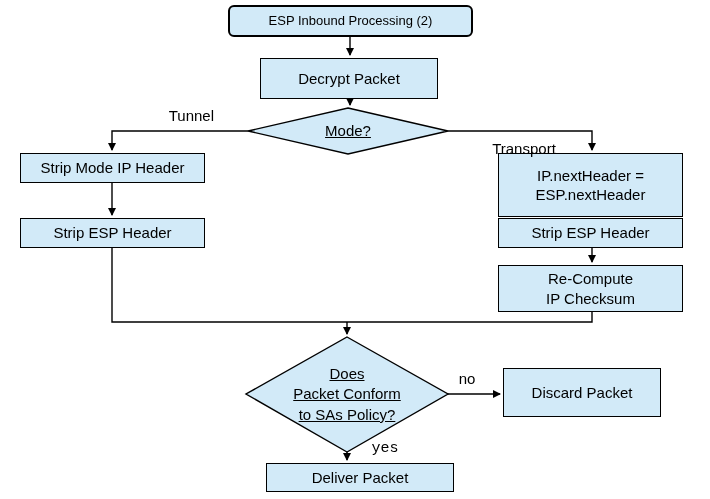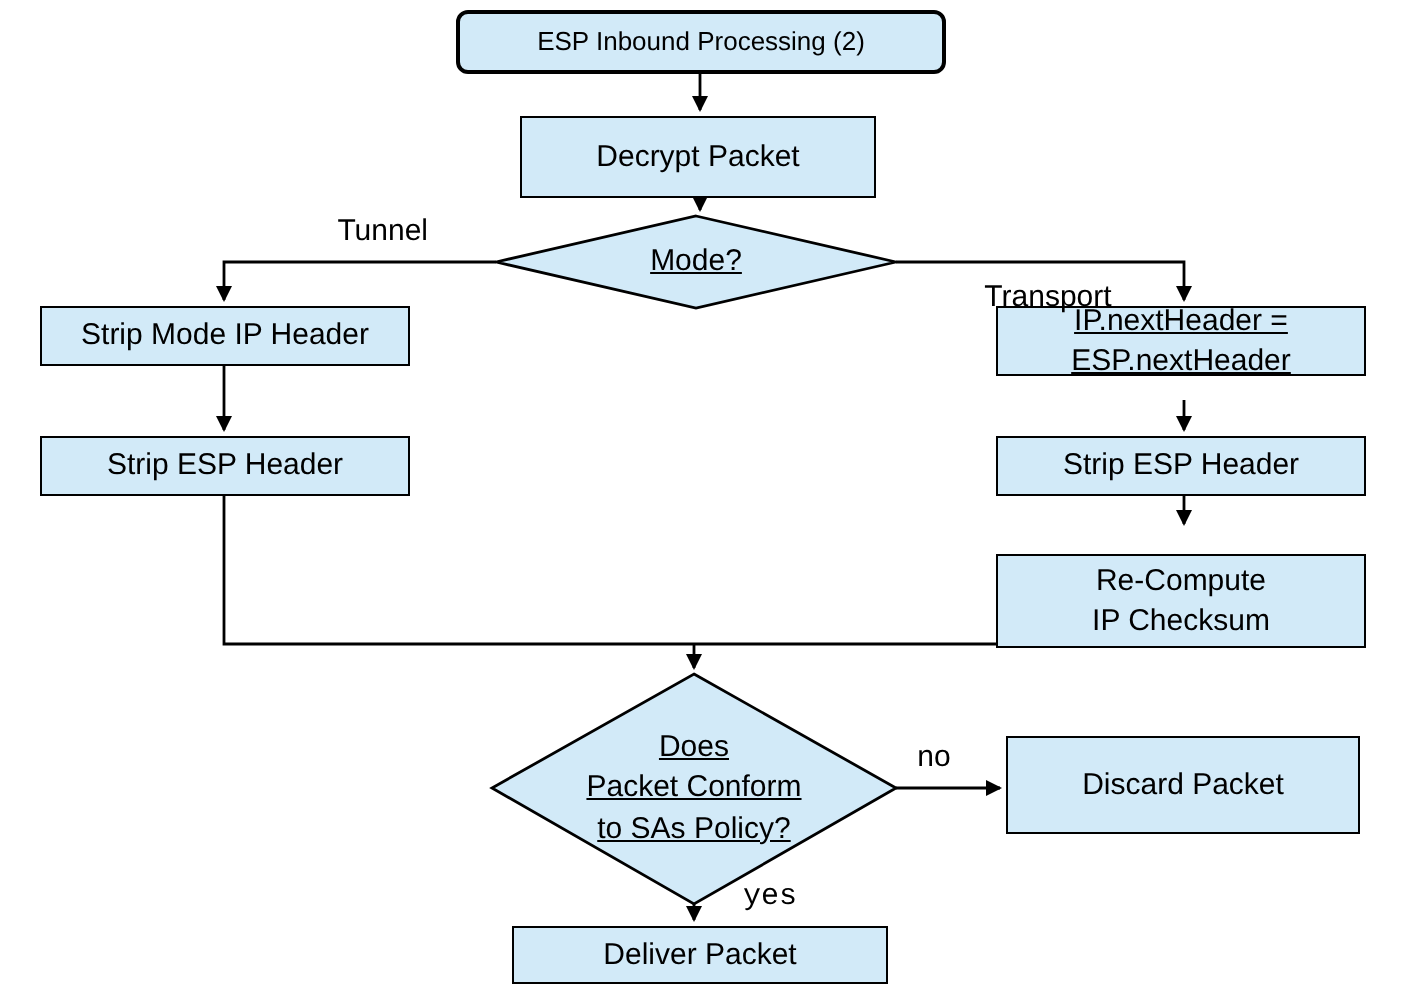--- a/index.html
+++ b/index.html
@@ -90,35 +90,35 @@
   <div class="node rounded" style="left:228px;top:5px;width:245px;height:32px;">ESP Inbound Processing (2)</div>
 
   <div class="node" style="left:260px;top:58px;width:178px;height:41px;">Decrypt Packet</div>
 
   <div class="diamond-label" style="left:248px;top:108px;width:200px;height:46px;">Mode?</div>
 
   <div class="node" style="left:20px;top:153px;width:185px;height:30px;">Strip Mode IP Header</div>
 
   <div class="node" style="left:20px;top:218px;width:185px;height:30px;">Strip ESP Header</div>
 
-  <div class="node" style="left:498px;top:153px;width:185px;height:35px;text-decoration:underline;">IP.nextHeader =
+  <div class="node" style="left:498px;top:153px;width:185px;height:64px;">IP.nextHeader =
 ESP.nextHeader</div>
 
   <div class="node" style="left:498px;top:218px;width:185px;height:30px;">Strip ESP Header</div>
 
-  <div class="node" style="left:498px;top:277px;width:185px;height:47px;">Re-Compute
+  <div class="node" style="left:498px;top:265px;width:185px;height:47px;">Re-Compute
 IP Checksum</div>
 
   <div class="diamond-label" style="left:246px;top:337px;width:202px;height:115px;">Does
 Packet Conform
 to SAs Policy?</div>
 
-  <div class="node" style="left:503px;top:368px;width:177px;height:49px;">Discard Packet</div>
+  <div class="node" style="left:503px;top:368px;width:158px;height:49px;">Discard Packet</div>
 
-  <div class="node" style="left:256px;top:463px;width:188px;height:29px;">Deliver Packet</div>
+  <div class="node" style="left:266px;top:463px;width:188px;height:29px;">Deliver Packet</div>
 
   <div class="edge-label" style="left:140px;top:107px;width:74px;text-align:right;">Tunnel</div>
 
   <div class="edge-label" style="left:484px;top:92px;width:80px;margin-top:48px;">Transport</div>
 
   <div class="edge-label" style="left:451px;top:370px;width:32px;">no</div>
 
   <div class="edge-label" style="left:366px;top:440px;width:38px;font-family:Liberation Mono, monospace;">yes</div>
 
 </div>

